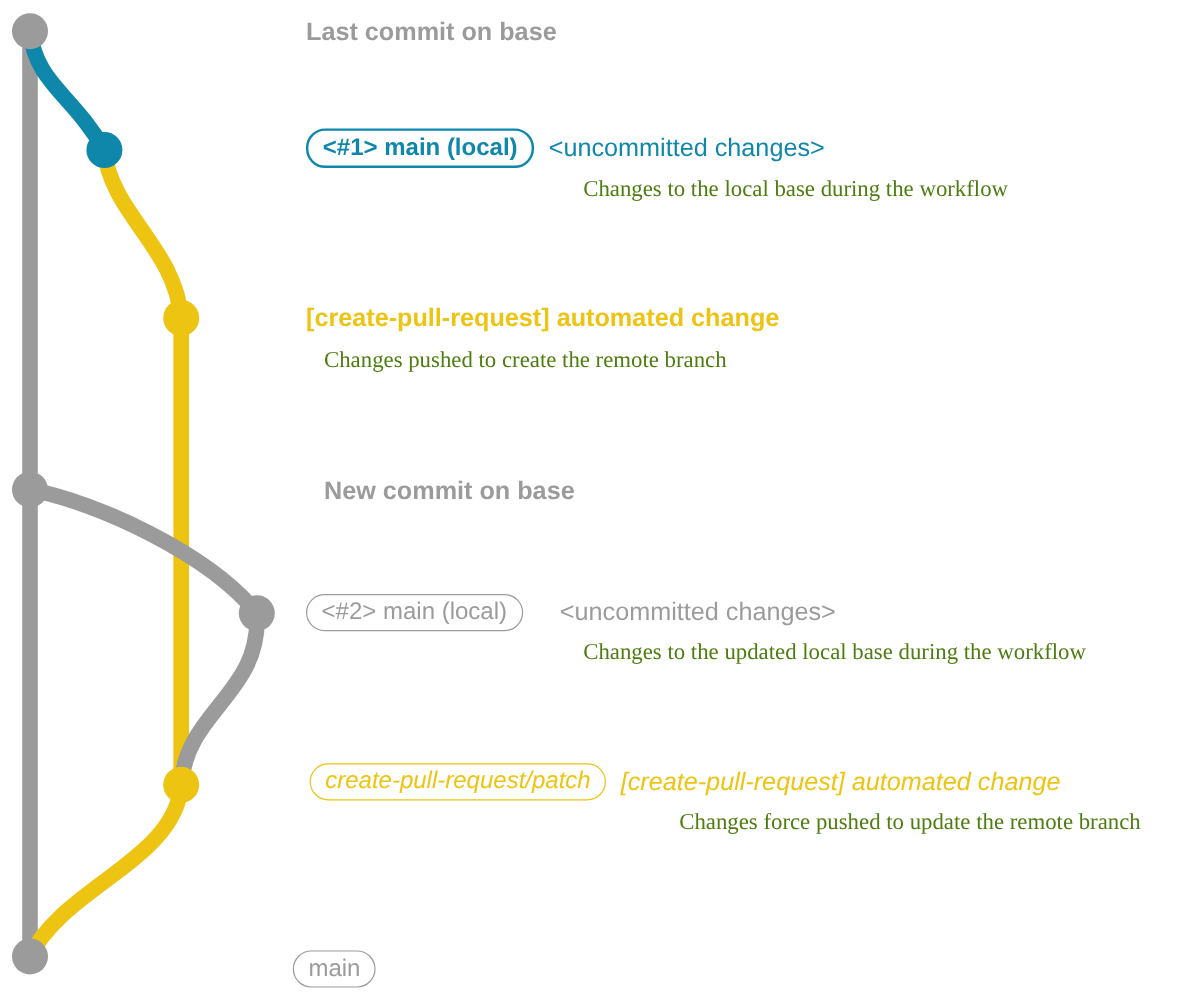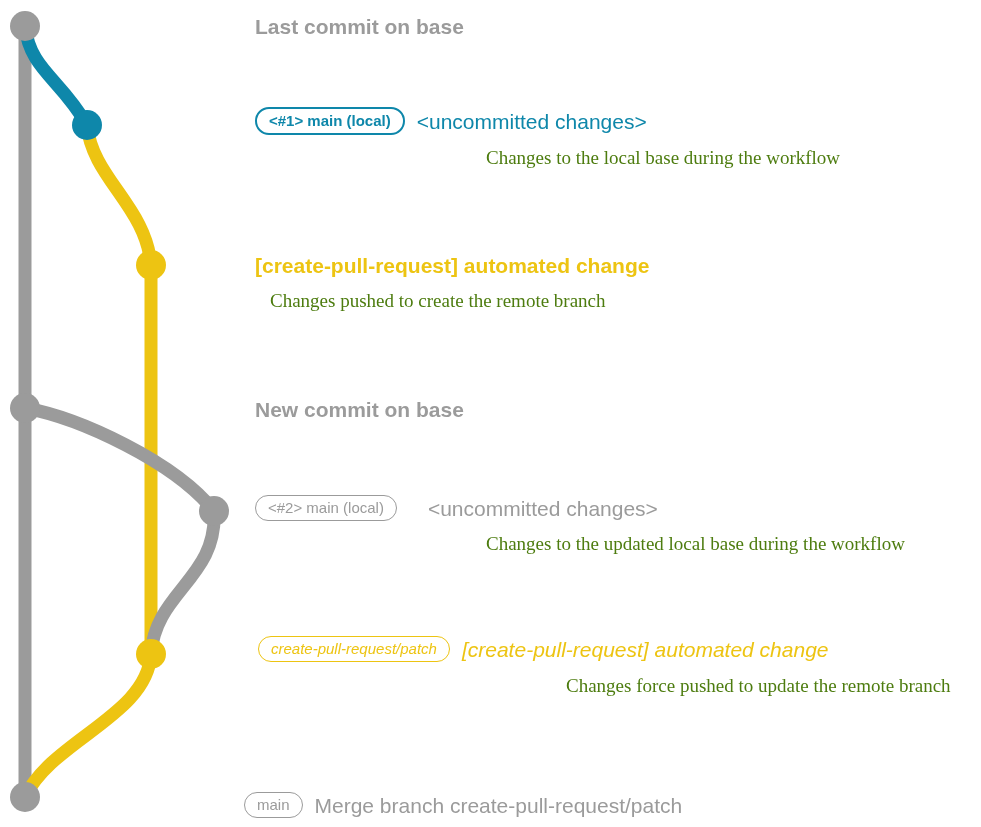--- a/index.html
+++ b/index.html
@@ -26,21 +26,21 @@
     position: absolute;
     display: flex;
     align-items: center;
     white-space: nowrap;
   }
   .badge {
     display: inline-block;
     border: 2px solid currentColor;
     border-radius: 16px;
     padding: 4px 12px 5px 12px;
-    font-size: 15px;
+    font-size: 20px;
     font-weight: 700;
     line-height: 1;
     background: #ffffff;
     text-align: center;
   }
   .badge.thin {
     border-width: 1.5px;
     font-weight: 400;
   }
   .subject {
@@ -99,32 +99,31 @@
 
   <div class="row" style="left:255px; top:107px;">
     <span class="badge" style="color:#0e87aa;">&lt;#1&gt; main (local)</span>
     <span class="subject" style="color:#0e87aa;">&lt;uncommitted changes&gt;</span>
   </div>
   <div class="body-text" style="left:486px; top:148px;">Changes to the local base during the workflow</div>
 
   <div class="lone-subject" style="left:255px; top:255px; color:#edc412;">[create-pull-request] automated change</div>
   <div class="body-text" style="left:270px; top:291px;">Changes pushed to create the remote branch</div>
 
-  <div class="lone-subject" style="left:255px; top:399px; color:#9b9b9b;text-align:right;">New commit on base</div>
+  <div class="lone-subject" style="left:270px; top:399px; color:#9b9b9b;text-align:right;">New commit on base</div>
 
   <div class="row" style="left:255px; top:495px;gap:19px;">
     <span class="badge thin" style="color:#9b9b9b;">&lt;#2&gt; main (local)</span>
     <span class="subject" style="color:#9b9b9b;">&lt;uncommitted changes&gt;</span>
   </div>
   <div class="body-text" style="left:486px; top:534px;">Changes to the updated local base during the workflow</div>
 
   <div class="row" style="left:258px; top:636px;font-style:italic;">
     <span class="badge thin" style="color:#edc412;">create-pull-request/patch</span>
     <span class="subject" style="color:#edc412;">[create-pull-request] automated change</span>
   </div>
   <div class="body-text" style="left:566px; top:676px;">Changes force pushed to update the remote branch</div>
 
   <div class="row" style="left:244px; top:781px;margin-top:11px;">
     <span class="badge thin" style="color:#9b9b9b;">main</span>
-    <span class="subject" style="color:#9b9b9b;">Merge branch create-pull-request/patch</span>
   </div>
 
 </div>
 
 </body></html>

